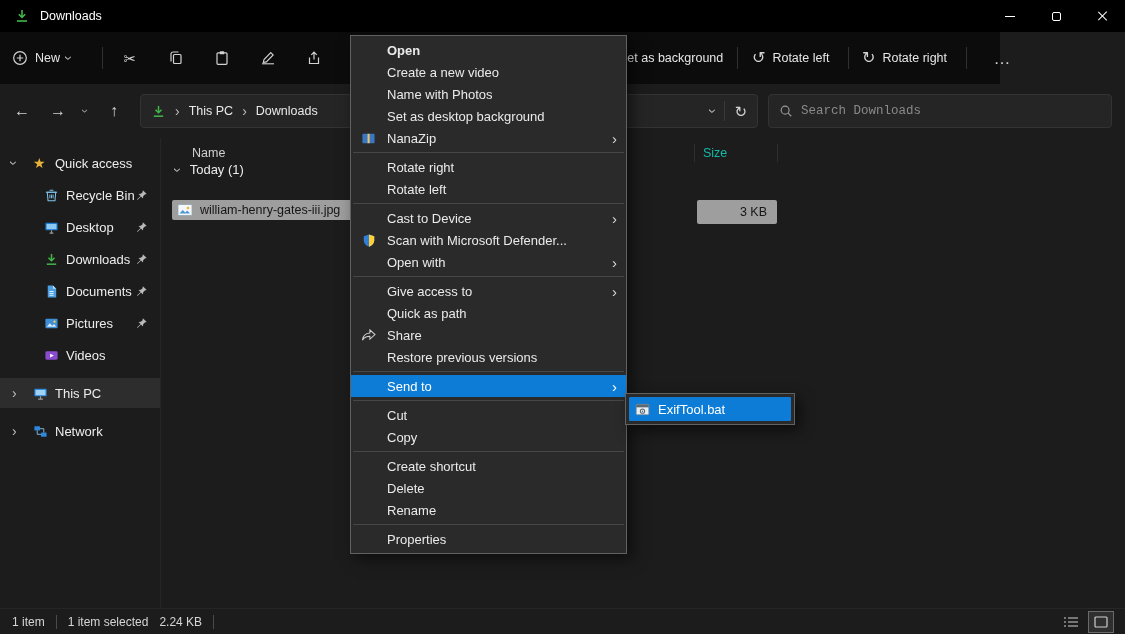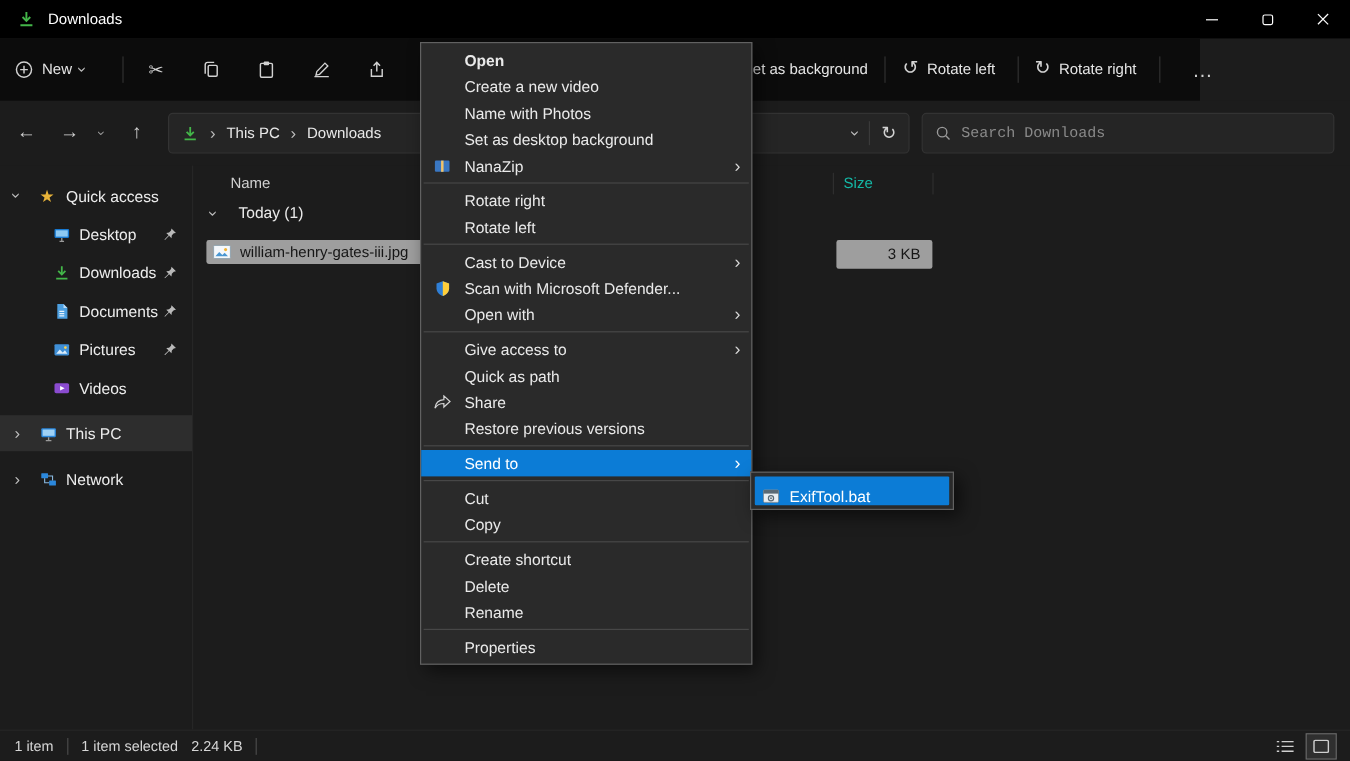--- a/index.html
+++ b/index.html
@@ -45,21 +45,21 @@
   .side-item.child .s-label{left:66px}
   .side-item .s-pin{position:absolute;right:12px;display:flex}
   .side-item.active{background:#2d2d2d}
   .side-item.gap{margin-top:8px}
   .v-divider{position:absolute;left:160px;top:138px;width:1px;height:470px;background:#262626}
   
   .content{position:absolute;left:161px;top:138px;right:0;height:470px}
   .col-name{position:absolute;left:31px;top:8px;font-size:12.5px;color:#d0d0d0}
   .col-size{position:absolute;left:542px;top:8px;font-size:12.5px;color:#14b8a6}
   .col-line{position:absolute;top:6px;width:1px;height:18px;background:#2e2e2e}
-  .group-row{position:absolute;top:32px;left:15px;display:flex;align-items:center;gap:18px;color:#eaeaea;font-size:13px}
+  .group-row{position:absolute;top:24px;left:15px;display:flex;align-items:center;gap:9px;color:#eaeaea;font-size:13px}
   .name-cell{position:absolute;left:11px;top:62px;width:180px;height:20px;background:#9e9e9e;display:flex;align-items:center;border-radius:2px}
   .name-cell .f-icon{margin-left:5px;display:flex}
   .name-cell .f-label{margin-left:7px;color:#161616;font-size:12.5px;white-space:nowrap}
   .size-cell{position:absolute;left:536px;top:62px;width:80px;height:24px;background:#9e9e9e;display:flex;align-items:center;justify-content:flex-end;padding-right:10px;color:#161616;font-size:12.5px;border-radius:2px}
   
   .statusbar{position:absolute;left:0;bottom:0;width:1125px;height:26px;background:#1c1c1c;border-top:1px solid #262626;display:flex;align-items:center;padding:0 12px;font-size:12px;color:#d6d6d6;gap:11px}
   .sb-div{width:1px;height:14px;background:#4a4a4a}
   .sb-views{margin-left:auto;display:flex;gap:6px}
   .sb-view{width:24px;height:20px;display:flex;align-items:center;justify-content:center}
   .sb-view.active{background:#2f2f2f;outline:1px solid #6a6a6a}
@@ -68,21 +68,21 @@
   .m-item{height:22px;display:flex;align-items:center;padding:0 9px 0 36px;position:relative;color:#eaeaea}
   .m-item .mi-ic{position:absolute;left:9px;top:3px;width:17px;height:17px;display:flex;align-items:center;justify-content:center}
   .m-item .mi-arrow{margin-left:auto;font-size:15px;color:#d8d8d8}
   .m-item.bold .mi-label{font-weight:bold}
   .m-item.hl{background:#0c7cd6;color:#fff}
   .m-item.hl .mi-arrow{color:#fff}
   .m-sep{height:1px;margin:3px 2px;background:#474747}
   .mi-label{white-space:nowrap}
   
   .submenu{position:absolute;left:625px;top:393px;width:170px;background:#2a2a2a;border:1px solid #616161;box-shadow:5px 5px 14px rgba(0,0,0,.55);padding:3px;z-index:11;font-size:13px}
-  .sm-item{height:24px;display:flex;align-items:flex-end;gap:8px;padding:0 8px 0 6px;background:#0c7cd6;color:#fff;border-radius:1px}
+  .sm-item{height:24px;display:flex;align-items:center;gap:8px;padding:0 8px 0 6px;background:#0c7cd6;color:#fff;border-radius:1px}
 </style>
 </head>
 <body>
 
 <div class="titlebar">
   <span class="tb-icon">
     <svg width="16" height="16" viewBox="0 0 16 16">
         <path d="M8 2v7" stroke="#43b649" stroke-width="1.6" fill="none"></path>
         <path d="M4.8 6.2L8 9.4l3.2-3.2" stroke="#43b649" stroke-width="1.6" fill="none"></path>
         <path d="M3 13h10" stroke="#43b649" stroke-width="1.6"></path>
@@ -219,20 +219,35 @@
 
 <div class="sidebar">
   <div class="side-item">
     <span class="s-chev chev down">›</span>
     <span class="s-icon uni" style="color:#e8b339;font-size:14px">★</span>
     <span class="s-label">Quick access</span>
   </div>
   <div class="side-item child">
     <span class="s-icon">
       <svg width="15" height="15" viewBox="0 0 16 16">
+          <path d="M3.5 4.5h9l-.8 9H4.3z" fill="none" stroke="#7fc4ee" stroke-width="1.1"></path>
+          <path d="M2 4.5h12M6 2.5h4" stroke="#7fc4ee" stroke-width="1.1" fill="none"></path>
+          <path d="M6.3 7v4M8 7v4M9.7 7v4" stroke="#7fc4ee" stroke-width="1"></path>
+        </svg>
+    </span>
+    <span class="s-label">Recycle Bin</span>
+    <span class="s-pin">
+      <svg width="12" height="12" viewBox="0 0 16 16">
+          <path d="M9.2 1.8l5 5-2.4.5-2.2 2.2-.4 3.1-2.6-2.6L2 14.6l-.6-.6 4.6-4.6L3.4 6.8l3.1-.4 2.2-2.2z" fill="#b9b9b9"></path>
+        </svg>
+    </span>
+  </div>
+  <div class="side-item child">
+    <span class="s-icon">
+      <svg width="15" height="15" viewBox="0 0 16 16">
           <rect x="1.5" y="3" width="13" height="8" rx="1" fill="#1879d0"></rect>
           <rect x="2.7" y="4.2" width="10.6" height="5.6" fill="#8ec9f2"></rect>
           <path d="M6 14h4M8 11v3" stroke="#9a9a9a" stroke-width="1.2"></path>
         </svg>
     </span>
     <span class="s-label">Desktop</span>
     <span class="s-pin">
       <svg width="12" height="12" viewBox="0 0 16 16">
           <path d="M9.2 1.8l5 5-2.4.5-2.2 2.2-.4 3.1-2.6-2.6L2 14.6l-.6-.6 4.6-4.6L3.4 6.8l3.1-.4 2.2-2.2z" fill="#b9b9b9"></path>
         </svg>

